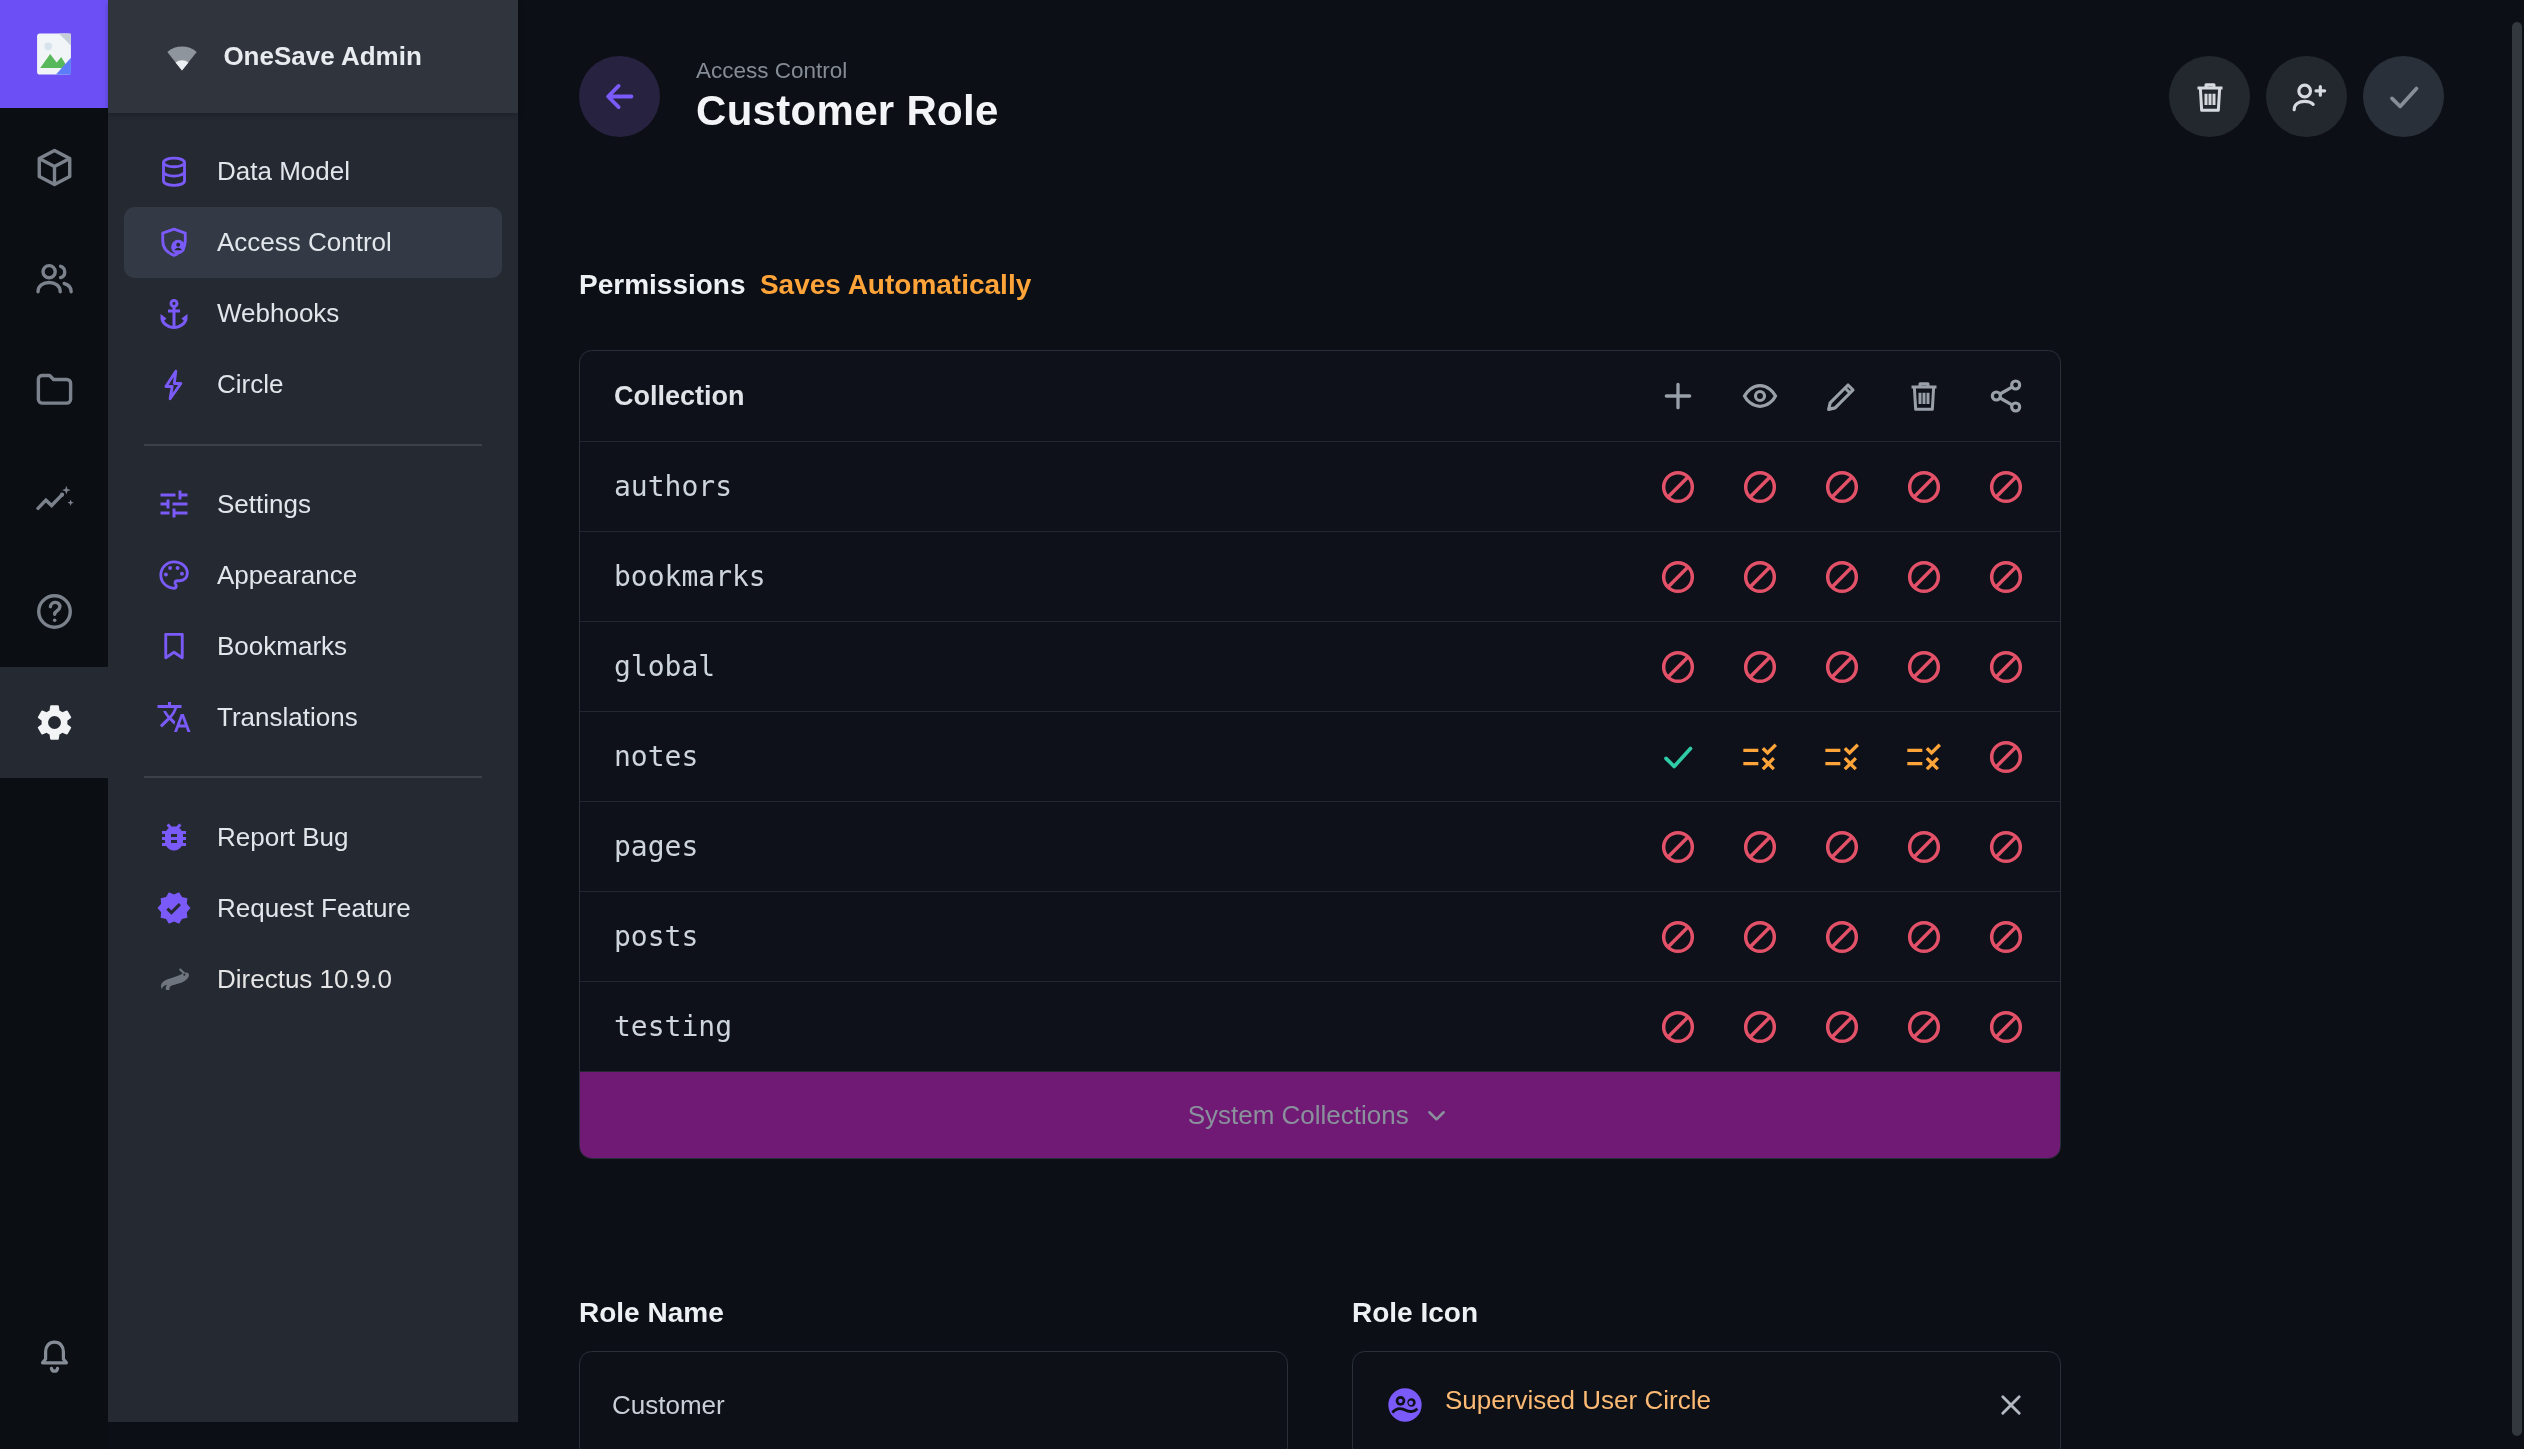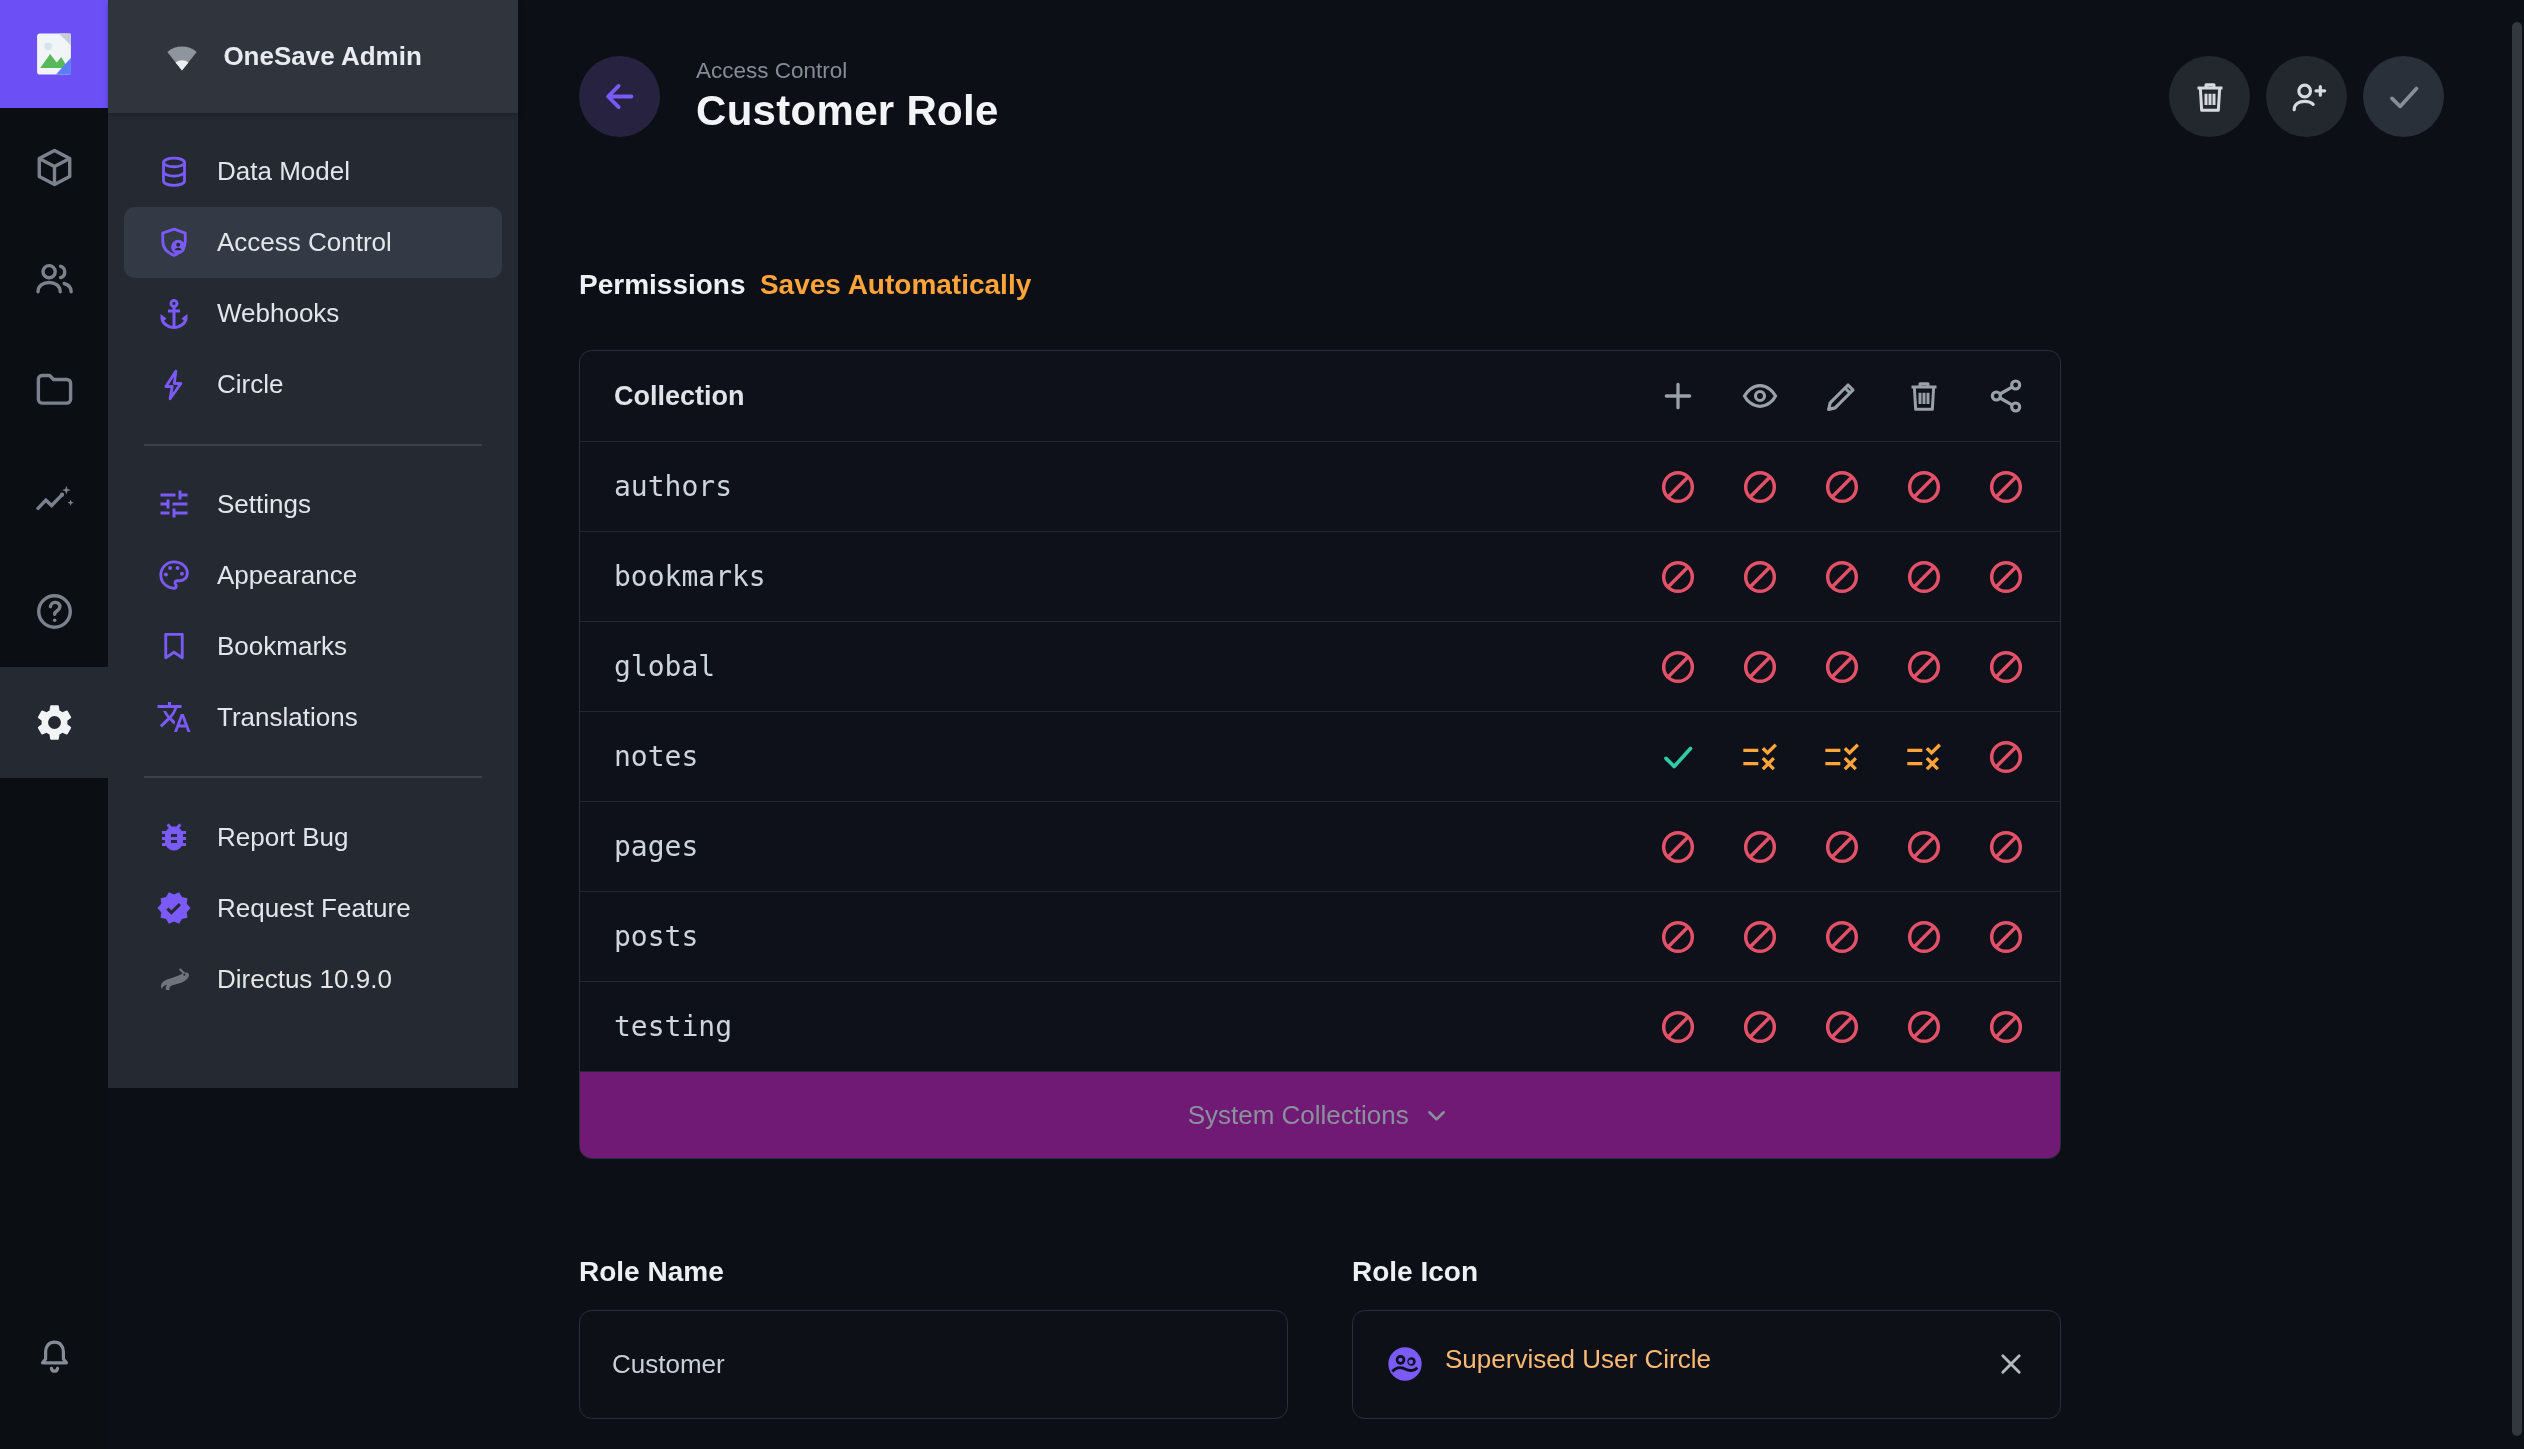--- a/index.html
+++ b/index.html
@@ -14,21 +14,21 @@
   .module-bar { position:absolute; left:0; top:0; width:108px; height:1450px; background:#0B0E13; }
   .logo-box { width:108px; height:108px; background:#6C50F5; display:flex; align-items:center; justify-content:center; }
   .mod-items { padding-top:3.6px; }
   .mod-slot { width:108px; height:111px; display:flex; align-items:center; justify-content:center; color:#7B828C; }
   .mod-slot.active { background:#252A32; color:#F2F4F6; }
   .mod-slot svg { width:43px; height:43px; }
   .mod-bell { position:absolute; top:1335px; left:0; width:108px; display:flex; justify-content:center; color:#858C96; }
   .mod-bell svg { width:41px; height:41px; }
 
   
-  .nav { position:absolute; left:108px; top:0; width:410px; height:1088px; background:#252A32; }
+  .nav { position:absolute; left:108px; top:0; width:410px; height:1422px; background:#252A32; }
   .nav-header { height:113px; background:#2F343D; display:flex; align-items:center; padding-left:56px; gap:23.4px; box-shadow:0 2.7px 5.4px rgba(0,0,0,.25); }
   .nav-header svg { width:36px; height:36px; }
   .nav-title { font-size:26px; font-weight:700; color:#E8EBEF; }
   .nav-body { padding-top:23.4px; }
   .nav-item { height:71px; margin:0 16px; border-radius:10.8px; display:flex; align-items:center; gap:25px; padding-left:32px; font-size:26px; color:#E2E6EB; cursor:pointer; }
   .nav-item svg { width:36px; height:36px; color:#7A5AF8; flex:none; }
   .nav-item.active { background:#333A45; }
   .nav-item.muted { color:#e5e5e5; }
   .nav-item.muted svg { color:#6E757E; }
   .nav-divider { height:1.8px; background:#3A414B; margin:23.4px 36px; }
@@ -63,21 +63,21 @@
   .perm-toggle { width:40px; height:40px; cursor:pointer; }
   .p-none { color:#E35169; }
   .p-full { color:#2ECDA7; }
   .p-custom { color:#FFA439; }
   .t-foot { height:87px; border-top:1.8px solid #222833; background:#701a75; display:flex; align-items:center; justify-content:center; gap:12.6px; color:#8A919C; font-size:26px; cursor:pointer; }
   .t-foot svg { width:31px; height:31px; }
 
   
   .fields { display:flex; gap:64px; margin-top:97px; }
   .field { width:709px; }
-  .field-label { font-size:28px; font-weight:700; color:#EEF1F4; margin-bottom:21.6px; }
+  .field-label { font-size:28px; font-weight:700; color:#EEF1F4; margin-bottom:21.6px;margin-top:41px; }
   .input { height:109px; border:1.8px solid #29303A; border-radius:12.6px; background:#0D1016; display:flex; align-items:center; padding:16px 32px; }
   .input input { background:transparent; border:none; outline:none; color:#C9CFD6; font-size:26px; font-family:"Liberation Sans",sans-serif; width:100%; }
   .role-icon-val { display:flex; gap:20px; color:#fdba74; font-size:26px; }
   .role-icon-val svg { width:40px; height:40px; }
   .clear-btn { margin-left:auto; color:#B3B9C1; cursor:pointer; }
   .clear-btn svg { width:34px; height:34px; }
 
   
   .scroll-strip { position:absolute; right:2.7px; top:21.6px; width:10px; height:1414px; border-radius:5.4px; background:#33383E; }
 </style>

